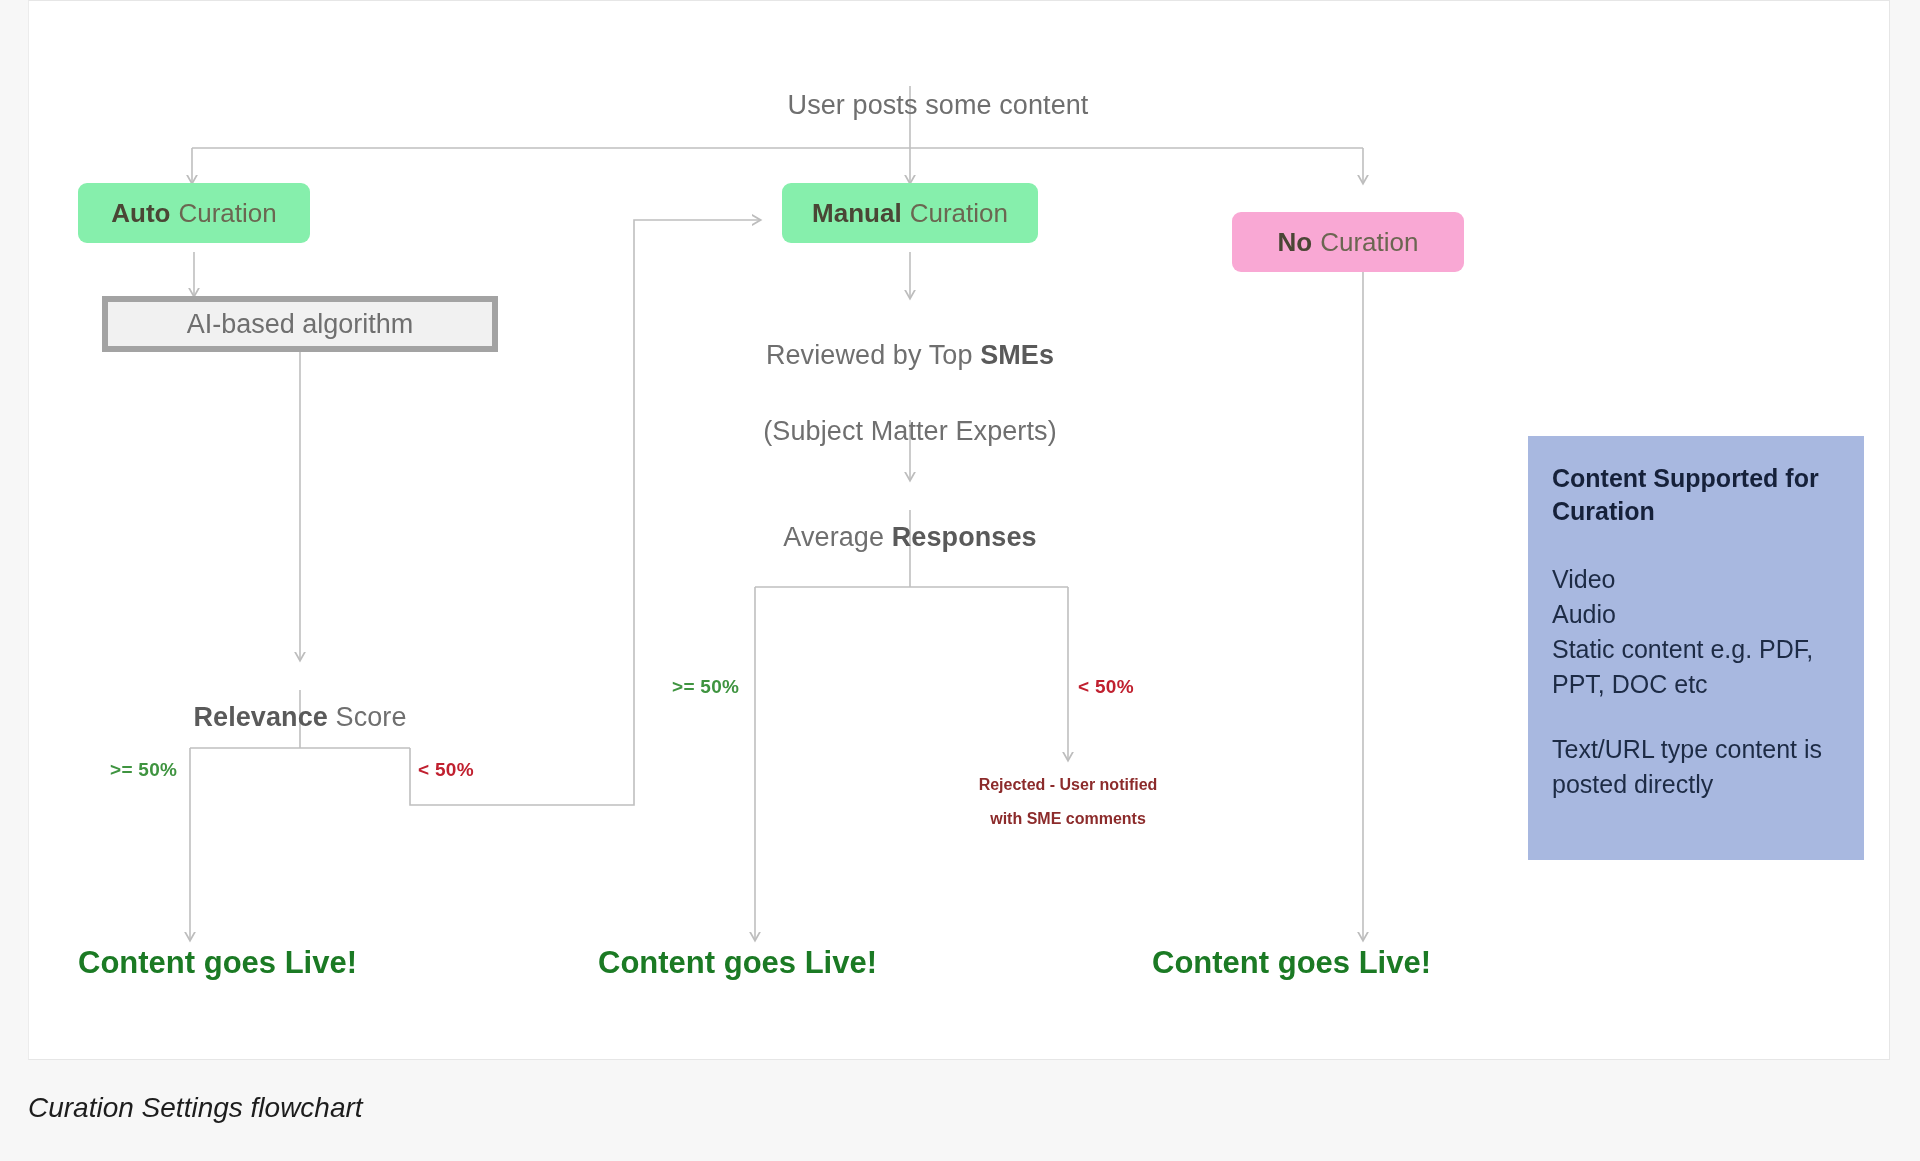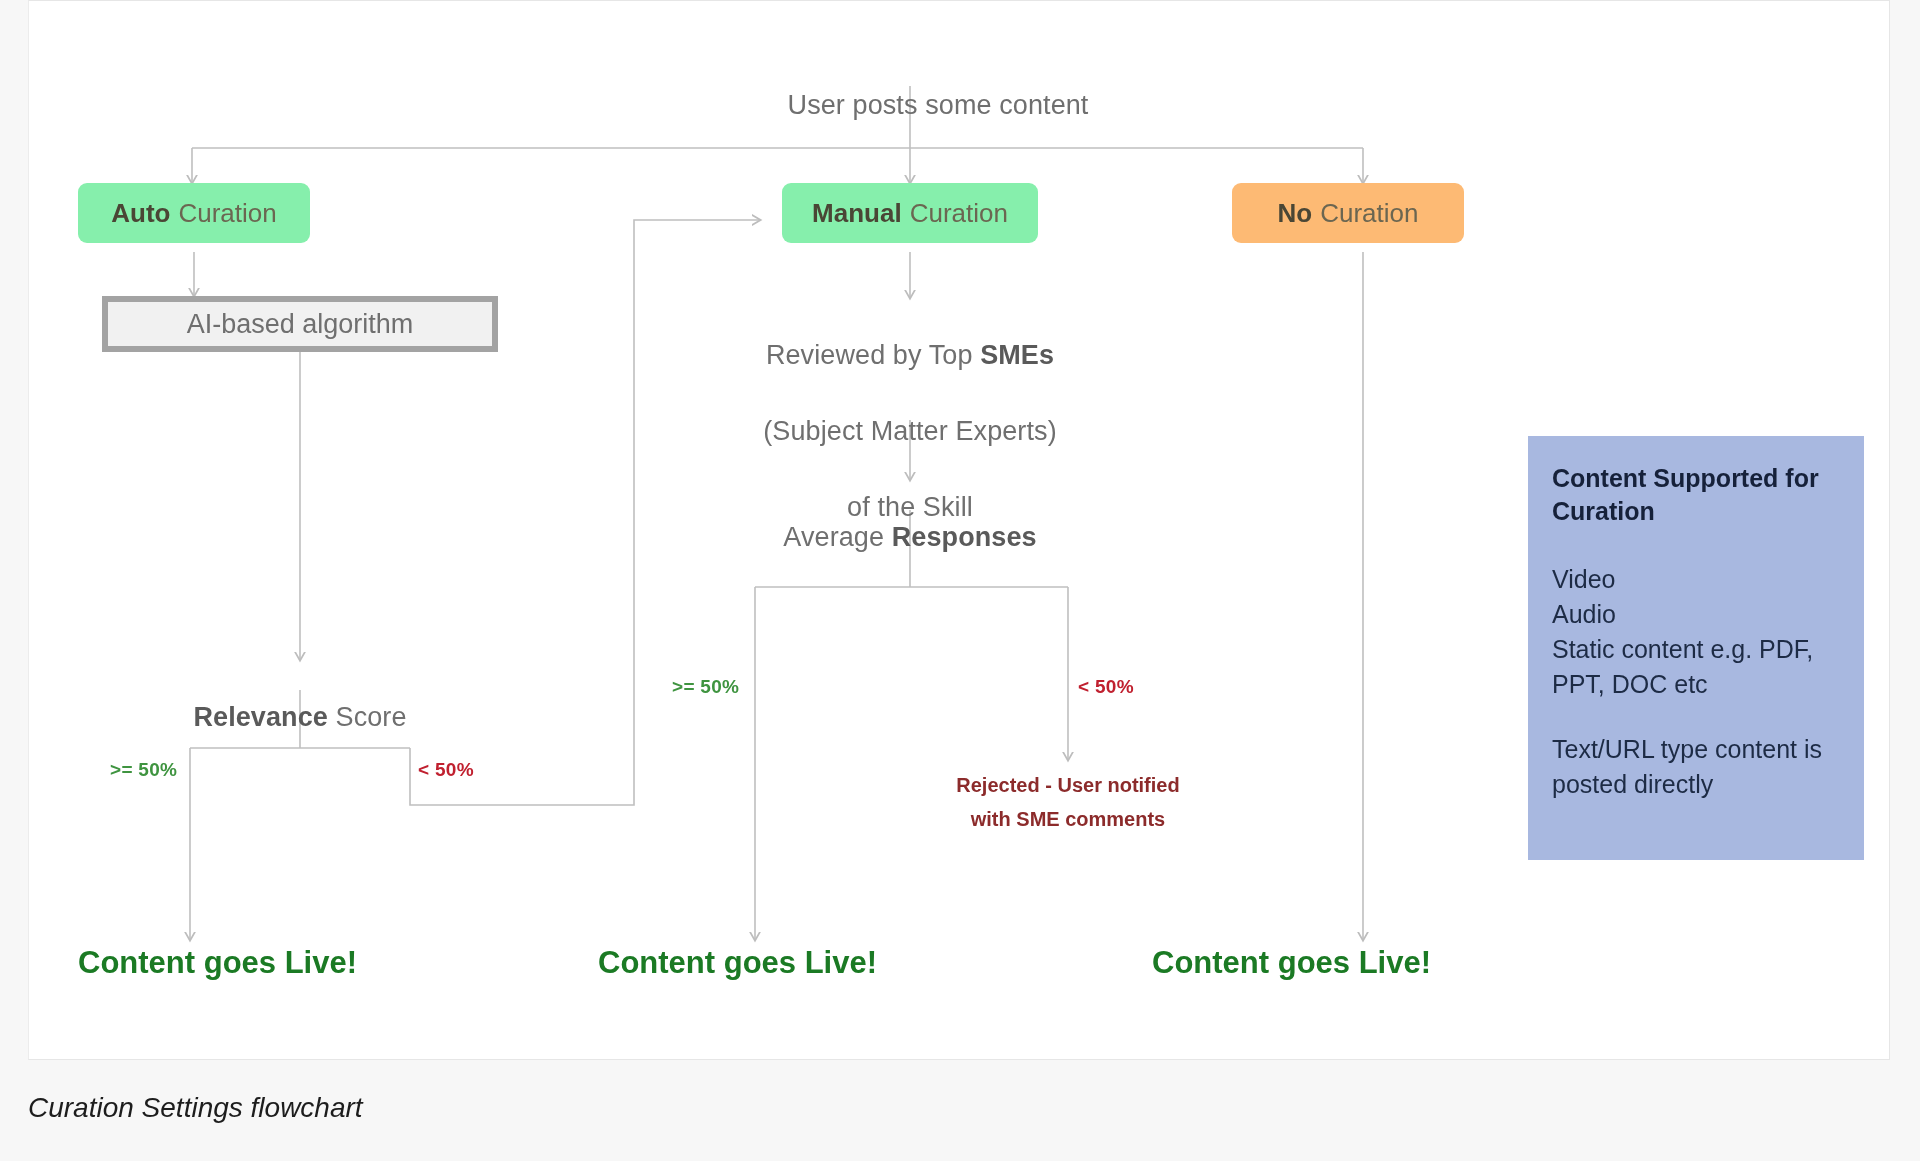--- a/index.html
+++ b/index.html
@@ -42,21 +42,21 @@
     position:absolute;
     border-radius:9px;
     height:60px;
     display:flex;align-items:center;justify-content:center;
     font-size:26px;
     color:#6b6651;
     box-sizing:border-box;
   }
   .pill .strong{font-weight:bold;color:#4a4635;margin-right:8px;}
   .pill.bright{background:#86efac;}
-  .pill.pale{background:#fdba74;}
+  .pill.pale{background:#f9a8d4;margin-top:29px;}
 
   
   .greybox{
     position:absolute;
     background:#f1f1f1;
     border:6px solid #a3a3a3;
     display:flex;align-items:center;justify-content:center;
     font-size:27px;color:#6f6f6f;
     box-sizing:border-box;
   }
@@ -69,21 +69,21 @@
     letter-spacing:.3px;
     white-space:nowrap;
   }
   .pct.ok{color:#3f9440;}
   .pct.bad{color:#c0202f;}
 
   
   .rejected{
     position:absolute;
     color:#8c2b2b;
-    font-size:20px;
+    font-size:16px;
     font-weight:bold;
     line-height:34px;
     text-align:center;
     white-space:pre-line;
   }
 
   
   .live{
     position:absolute;
     color:#1b7a24;
@@ -197,21 +197,20 @@
     <span>AI-based algorithm</span>
   </div>
 
   <div class="node" style="left:100px;top:660px;width:400px;">
     <b>Relevance</b><span> Score</span>
   </div>
 
   <div class="node" style="left:680px;top:298px;width:460px;">
     <div><span>Reviewed by Top </span><b>SMEs</b></div>
     <div>(Subject Matter Experts)</div>
-    <div>of the Skill</div>
   </div>
 
   <div class="node" style="left:680px;top:480px;width:460px;">
     <span>Average </span><b>Responses</b>
   </div>
 
   <div class="pct ok" style="left:110px;top:759px;">&gt;= 50%</div>
   <div class="pct bad" style="left:418px;top:759px;">&lt; 50%</div>
   <div class="pct ok" style="left:672px;top:676px;">&gt;= 50%</div>
   <div class="pct bad" style="left:1078px;top:676px;">&lt; 50%</div>

